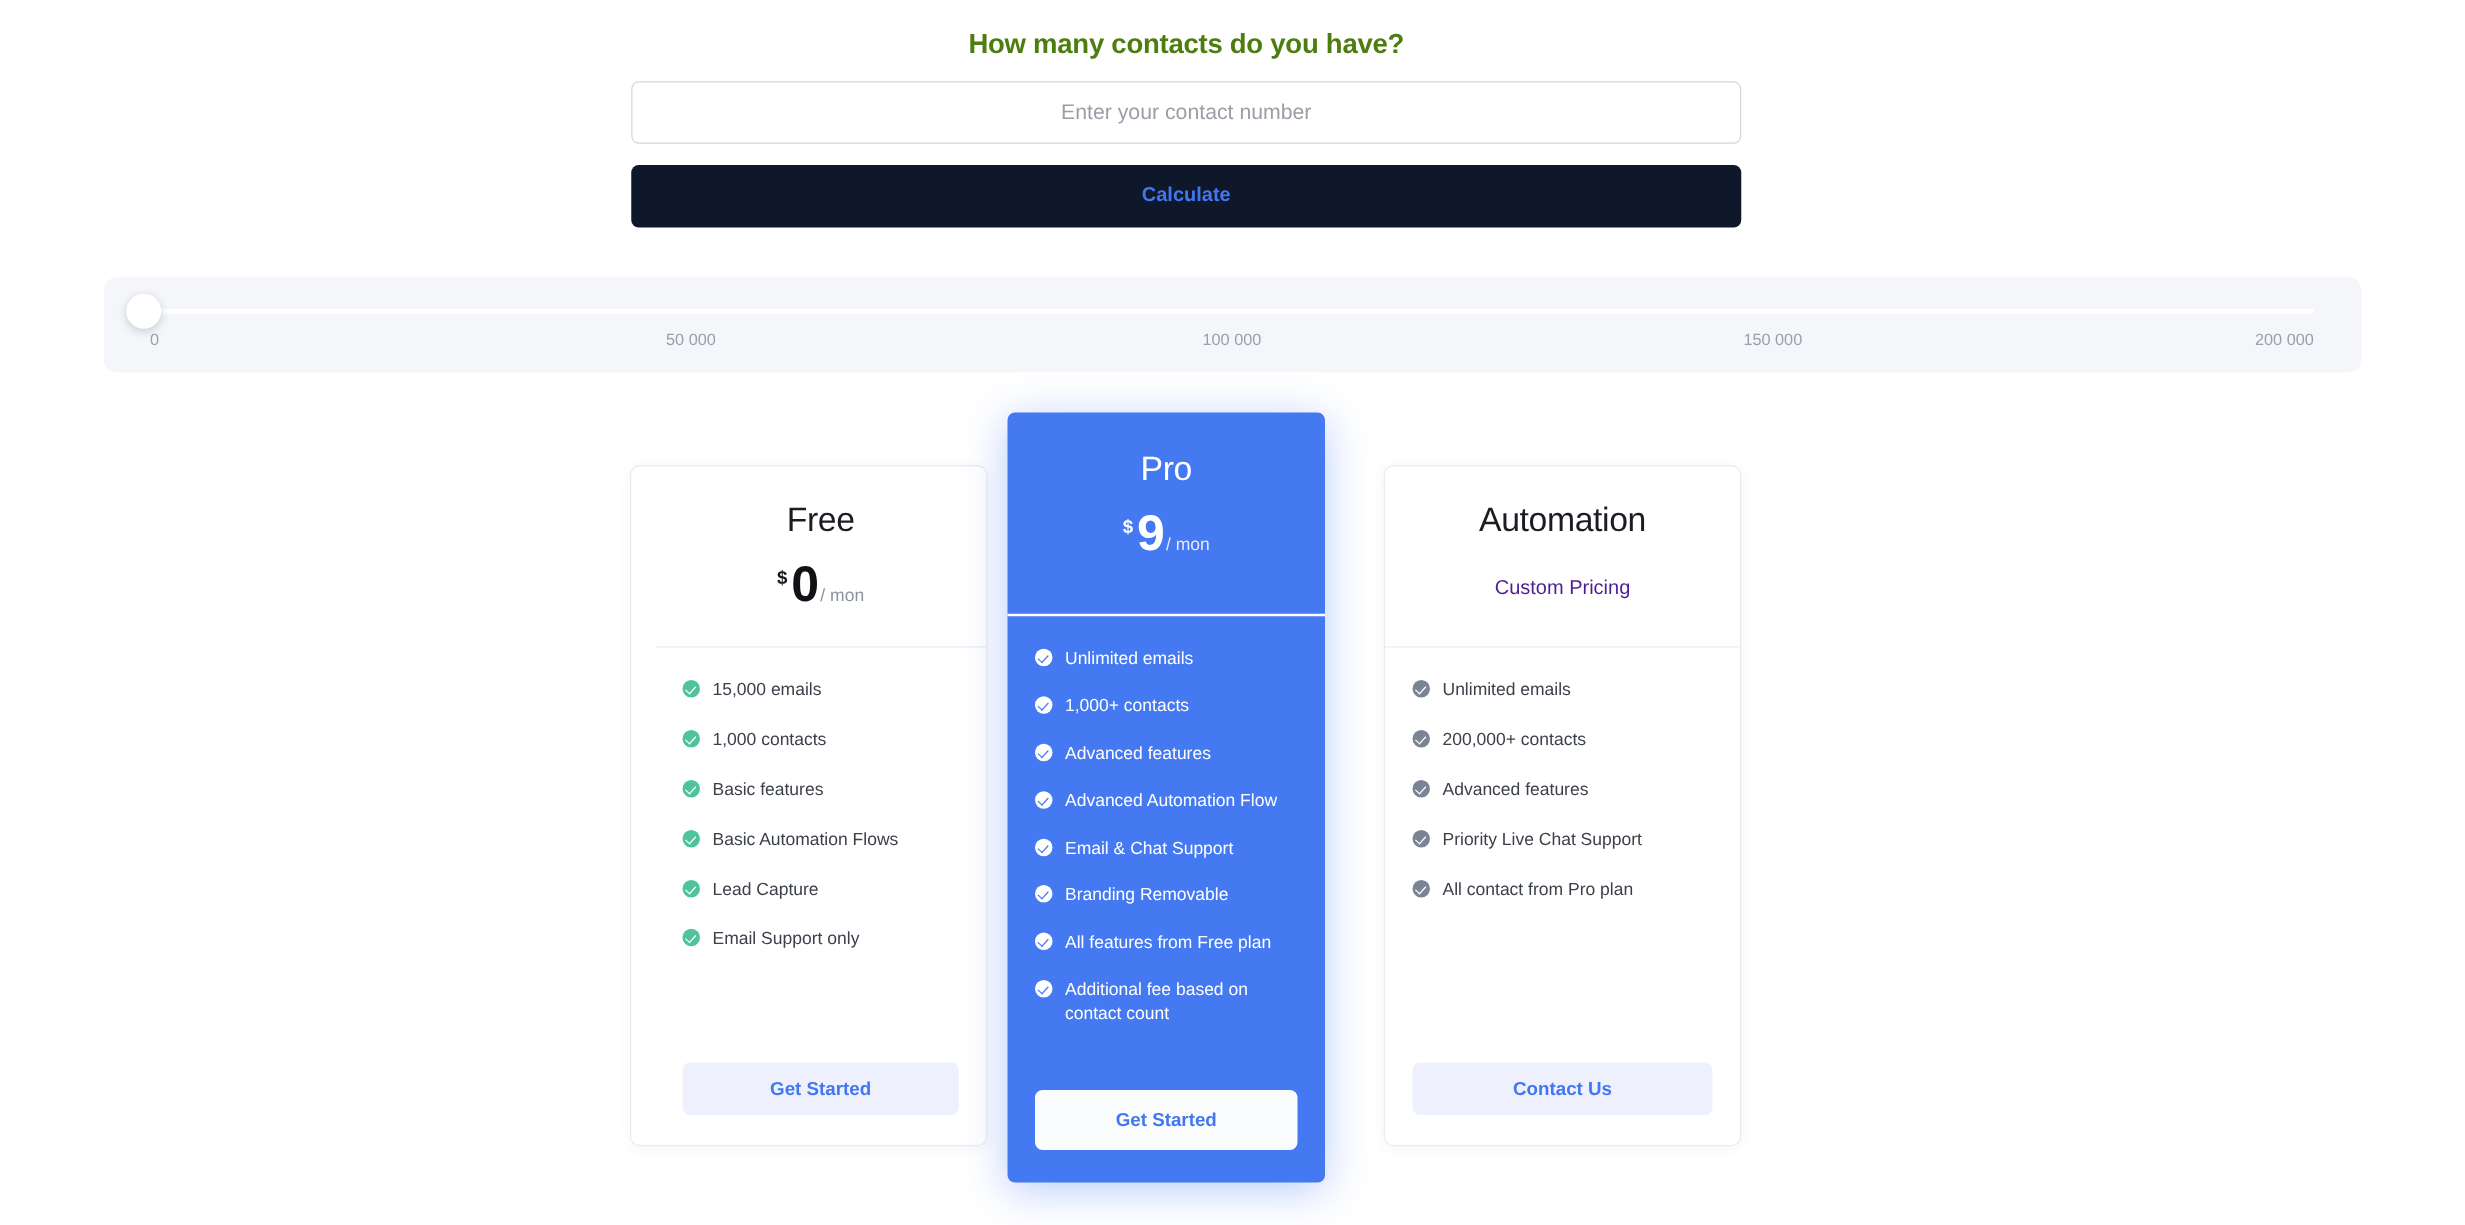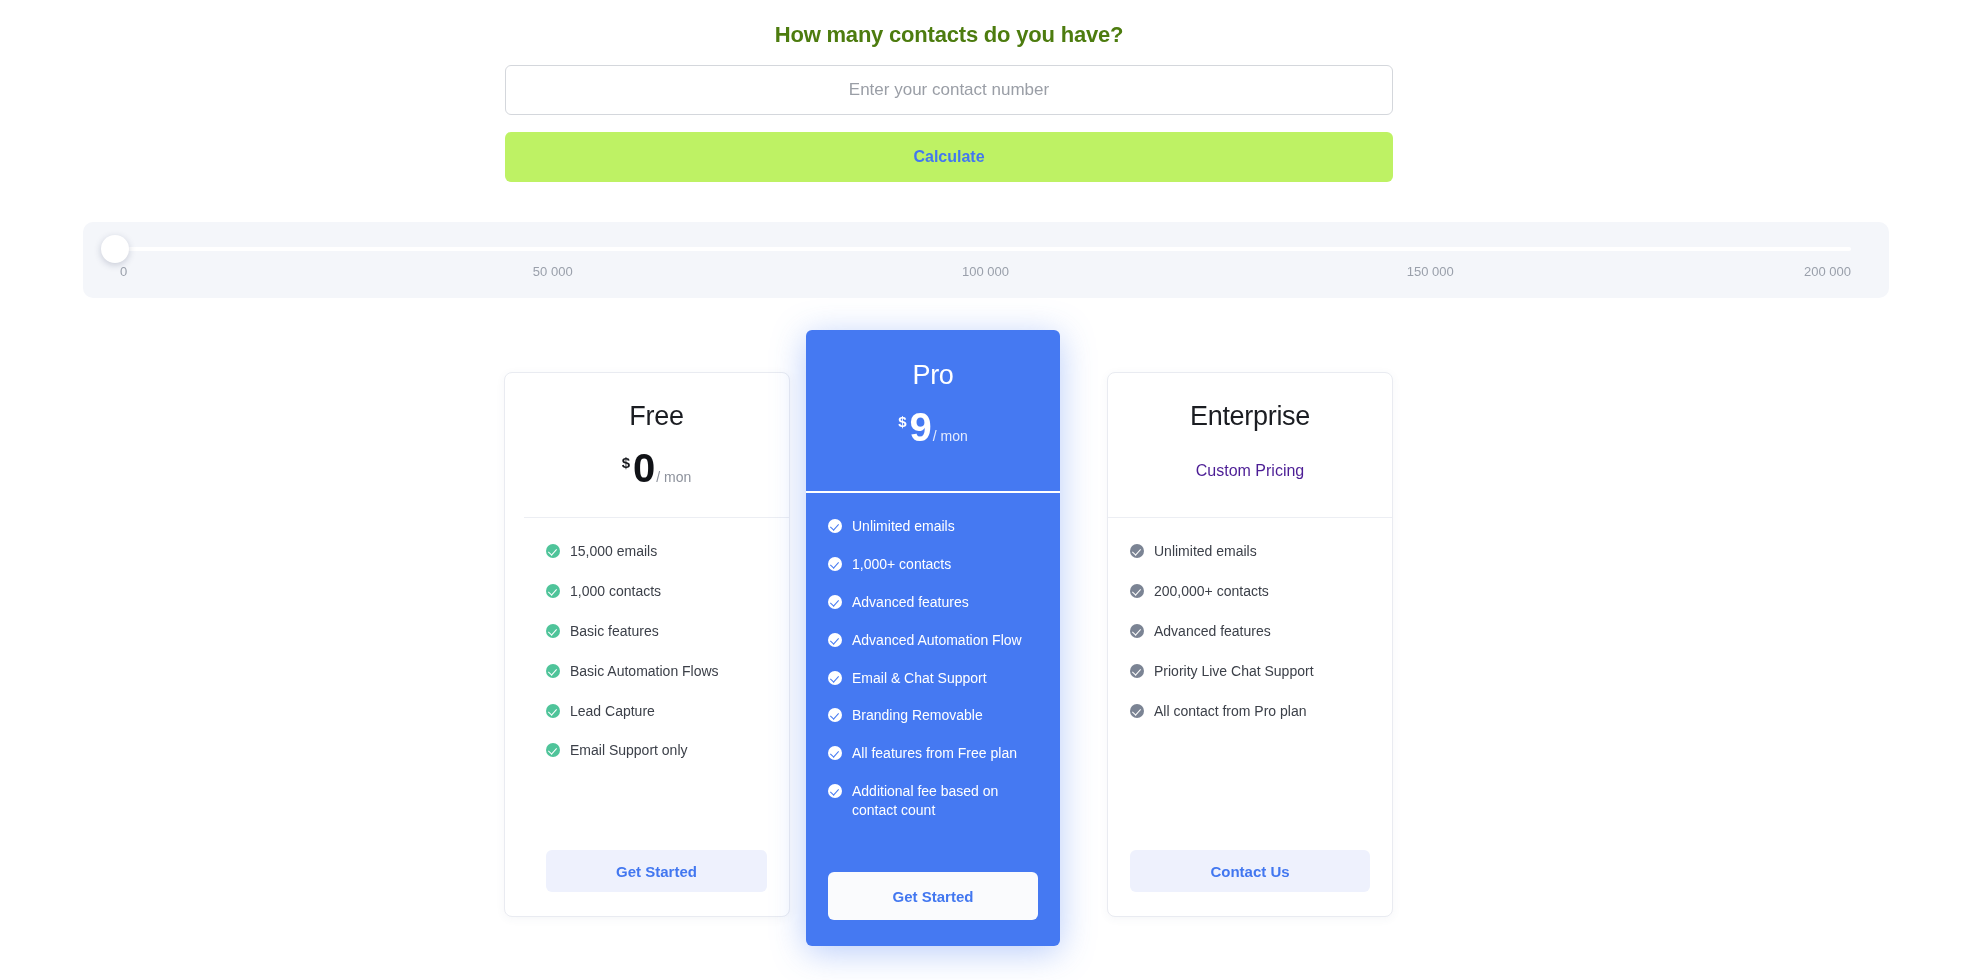--- a/index.html
+++ b/index.html
@@ -52,21 +52,21 @@
   }
   .contact-input::placeholder { color: #9a9ea6; }
 
   .calc-button {
     display: block;
     width: 888px;
     height: 50px;
     margin-top: 17px;
     border: none;
     border-radius: 6px;
-    background: #bef264;
+    background: #0f172a;
     color: #4277f0;
     font-family: "Liberation Sans", sans-serif;
     font-size: 16px;
     font-weight: 700;
     cursor: pointer;
   }
 
   
   .slider-panel {
     position: absolute;
@@ -274,21 +274,21 @@
     <button class="calc-button">Calculate</button>
   </div>
 
   <div class="slider-panel">
     <div class="slider-track"></div>
     <div class="slider-thumb"></div>
     <div class="slider-ticks">
       <span class="tick" style="left:0;">0</span>
       <span class="tick" style="left:25%; transform:translateX(-50%);">50 000</span>
       <span class="tick" style="left:50%; transform:translateX(-50%);">100 000</span>
-      <span class="tick" style="left:75%; transform:translateX(-50%);margin-left:12px;">150 000</span>
+      <span class="tick" style="left:75%; transform:translateX(-50%);">150 000</span>
       <span class="tick" style="right:0;">200 000</span>
     </div>
   </div>
 
   <div class="cards">
 
     <div class="card card-free">
       <div class="card-head">
         <div class="plan-name">Free</div>
         <div class="price-row">
@@ -367,21 +367,21 @@
         <li class="feature">
             <span class="check check-white"></span>
             <span>Additional fee based on contact count</span>
           </li>
       </ul>
       <button class="card-action">Get Started</button>
     </div>
 
     <div class="card card-enterprise">
       <div class="card-head">
-        <div class="plan-name">Enterprise</div>
+        <div class="plan-name">Automation</div>
         <div class="custom-pricing">Custom Pricing</div>
       </div>
       <ul class="features">
         <li class="feature">
             <span class="check check-gray"></span>
             <span>Unlimited emails</span>
           </li>
         <li class="feature">
             <span class="check check-gray"></span>
             <span>200,000+ contacts</span>

